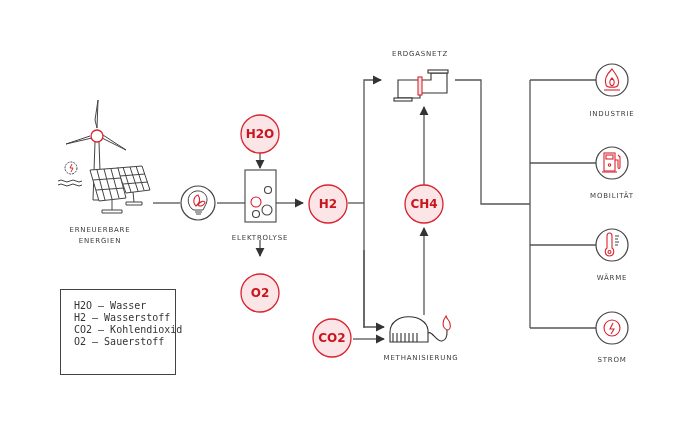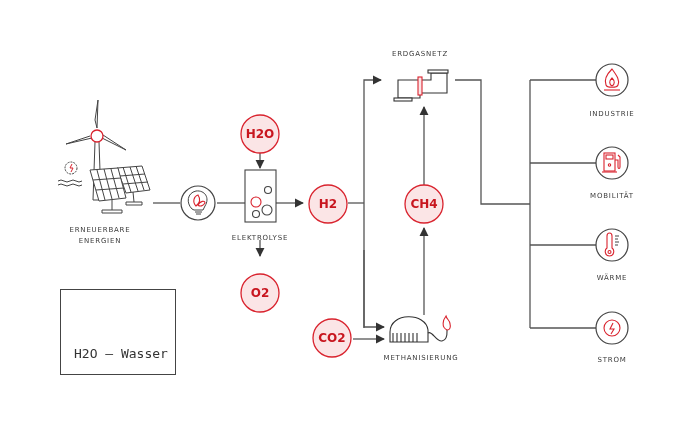--- a/index.html
+++ b/index.html
@@ -1,21 +1,21 @@
 <!DOCTYPE html>
 <html><head>
   <meta charset="utf-8">
   <style>
     html, body { margin: 0; padding: 0; background: #ffffff; }
     body { width: 696px; height: 426px; position: relative; overflow: hidden; font-family: "DejaVu Sans", sans-serif; }
     #diagram { position: absolute; left: 0; top: 0; }
     .lbl { font-family: "DejaVu Sans", sans-serif; font-size: 7px; letter-spacing: 0.8px; fill: #3a3a3a; text-anchor: middle; }
     .chem { font-family: "DejaVu Sans", sans-serif; font-weight: bold; font-size: 12px; text-anchor: middle; dominant-baseline: central; }
     .legend-box { position: absolute; left: 60px; top: 289px; width: 116px; height: 86px; border: 1.2px solid #444; box-sizing: border-box; padding: 10px 0 0 13px; }
-    .legend-line { font-family: "DejaVu Sans Mono", monospace; font-size: 13px; color: #333; line-height: 12px; white-space: nowrap; margin-top: 48px; }
+    .legend-line { font-family: "DejaVu Sans Mono", monospace; font-size: 10px; color: #333; line-height: 12px; white-space: nowrap; }
   </style>
 </head>
 <body>
 
 <svg id="diagram" width="696" height="426" viewBox="0 0 696 426" xmlns="http://www.w3.org/2000/svg">
   <defs>
     <marker id="arr" viewBox="0 0 10 10" refX="9" refY="5" markerWidth="7" markerHeight="7" orient="auto-start-reverse">
       <path d="M0,0 L10,5 L0,10 z" fill="#333"></path>
     </marker>
   </defs>
@@ -153,13 +153,16 @@
     <g fill="none" stroke="#d9232e" stroke-width="1.1">
       <circle cx="612" cy="328" r="8"></circle>
       <path d="M613,323 L610,329 L614,329 L611,334"></path>
     </g>
     <text class="lbl" x="612" y="362">STROM</text>
   </g>
 </svg>
 
 <div class="legend-box">
   <div class="legend-line">H2O – Wasser</div>
+  <div class="legend-line">H2 – Wasserstoff</div>
+  <div class="legend-line">CO2 – Kohlendioxid</div>
+  <div class="legend-line">O2 – Sauerstoff</div>
 </div>
 
 </body></html>

